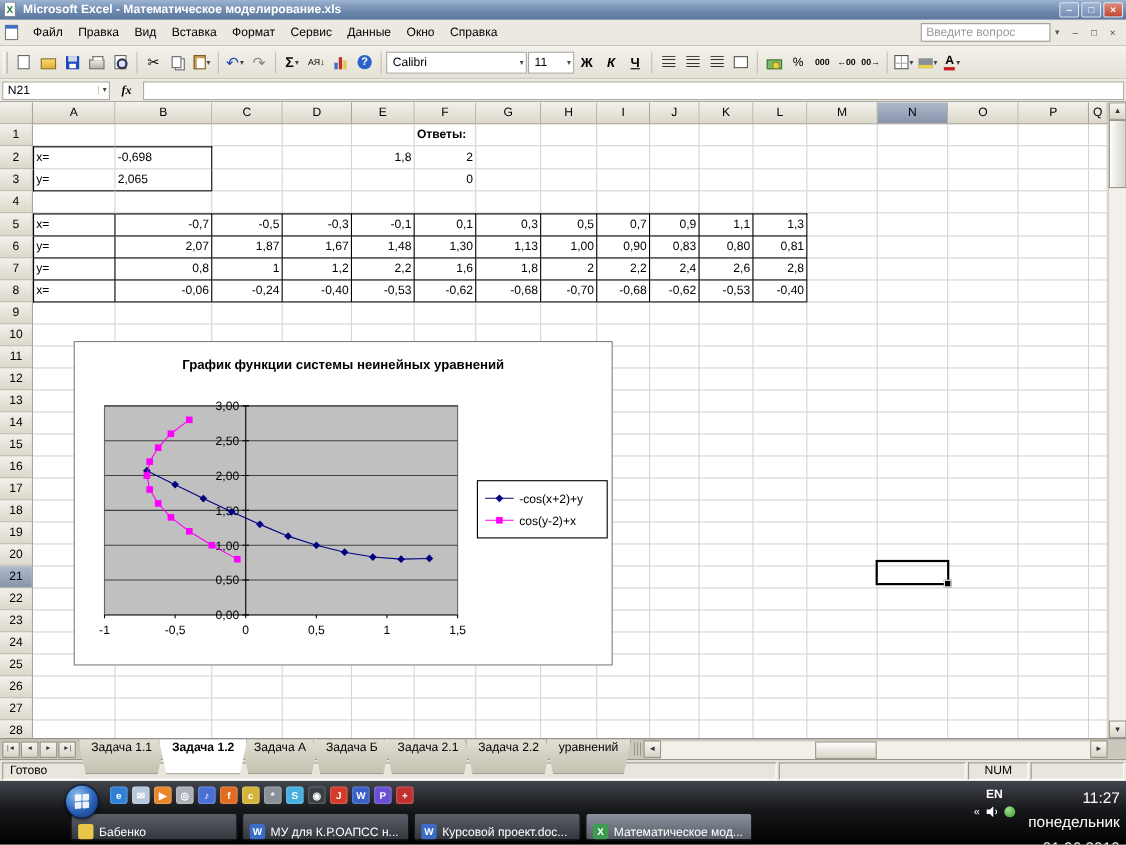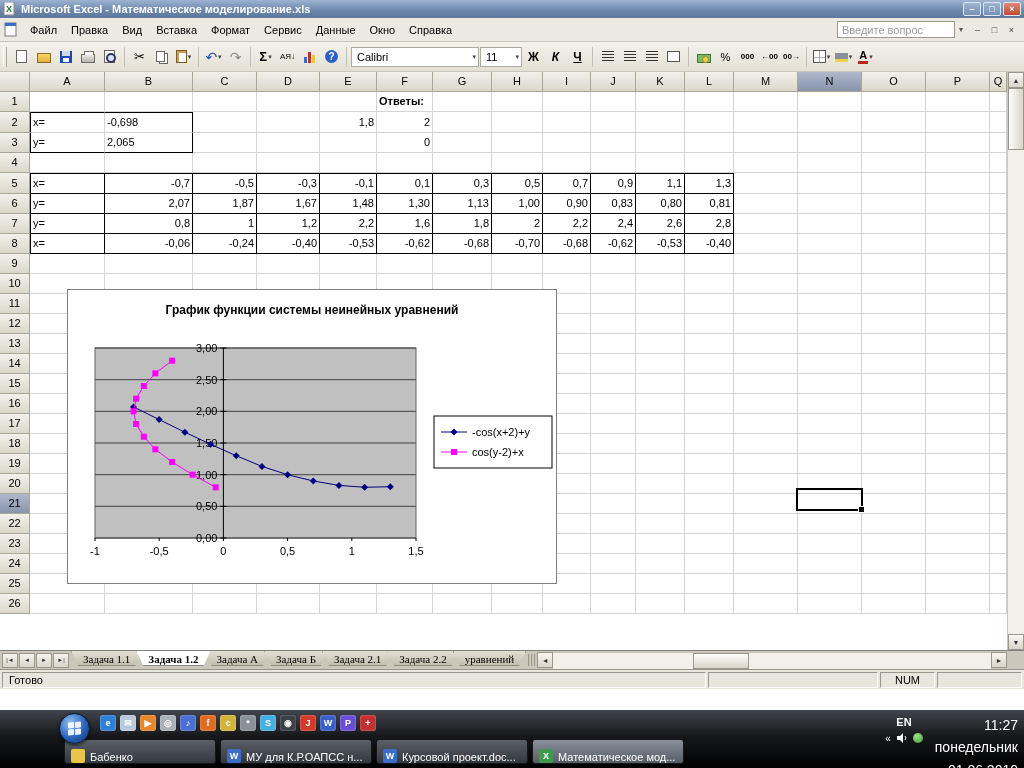--- a/index.html
+++ b/index.html
@@ -95,21 +95,21 @@
   .vscroll{position:absolute;right:0;top:0;width:17px;height:578px;display:flex;flex-direction:column;background:#f2f0e9;border-left:1px solid #c8c5ba;}
   .sbtn{width:16px;height:16px;background:linear-gradient(#f8f6f0,#d8d4c8);border:1px solid #9a978a;font-size:7px;color:#333;display:flex;align-items:center;justify-content:center;flex:0 0 auto;}
   .vtrack{flex:1;position:relative;}
   .vthumb{position:absolute;top:0;left:0;width:16px;height:62px;background:linear-gradient(90deg,#fdfdfb,#d8d4c8);border:1px solid #9a978a;}
 
   
   .tabbar{height:19px;background:#cbc7ba;border-top:1px solid #808080;display:flex;align-items:stretch;}
   .tabnav{display:flex;align-items:center;gap:1px;padding:0 2px;}
   .tnav{width:16px;height:15px;background:linear-gradient(#f6f4ee,#d8d4c8);border:1px solid #9a978a;font-size:6px;display:flex;align-items:center;justify-content:center;color:#333;}
   .tabs{display:flex;align-items:flex-start;}
-  .sheet-tab{height:15px;line-height:17px;padding:0 11px;background:linear-gradient(#e2dfd4,#c4c0b0);border:1px solid #8e8b7e;border-top:none;margin-left:-6px;clip-path:polygon(0 0,100% 0,calc(100% - 7px) 100%,7px 100%);position:relative;z-index:1;font-family:Liberation Serif, serif;}
+  .sheet-tab{height:32px;line-height:17px;padding:0 11px;background:linear-gradient(#e2dfd4,#c4c0b0);border:1px solid #8e8b7e;border-top:none;margin-left:-6px;clip-path:polygon(0 0,100% 0,calc(100% - 7px) 100%,7px 100%);position:relative;z-index:1;}
   .sheet-tab:first-child{margin-left:0;}
   .sheet-tab.active{background:#fff;font-weight:bold;z-index:3;}
   .tabsplit{width:7px;background:repeating-linear-gradient(90deg,#9a978a 0 1px,transparent 1px 3px);margin:3px 2px;}
   .hscroll{flex:1;display:flex;margin-right:17px;align-items:center;}
   .htrack{flex:1;height:17px;background:#f2f0e9;position:relative;border-top:1px solid #c8c5ba;}
   .hthumb{position:absolute;left:140px;width:56px;top:0;bottom:0;background:linear-gradient(#fdfdfb,#d8d4c8);border:1px solid #9a978a;}
 
   
   .statusbar{height:20px;background:#e8e5dc;border-top:1px solid #9a978a;display:flex;gap:2px;padding:1px 2px;align-items:center;}
   .spanel{border:1px solid;border-color:#9a988c #fff #fff #9a988c;height:16px;line-height:14px;padding:0 6px;}
@@ -283,20 +283,28 @@
     <span class="tbtn">
         <span class="i-fill"></span>
         <span class="darrow">▾</span>
       </span>
     <span class="tbtn">
         <span class="i-fontcolor">А</span>
         <span class="darrow">▾</span>
       </span>
   </div>
 
+  <div class="formulabar">
+    <div class="namebox">
+      <span class="nbval">N21</span>
+      <span class="nb-arrow">▾</span>
+    </div>
+    <div class="fx">fx</div>
+    <div class="finput"></div>
+  </div>
 
   <div class="sheet-area">
     <table class="grid" id="grid">
         <tbody>
           <tr style="height:18px">
             <th class="corner" style="width:30px"></th>
             <th class="colhdr" style="width:75px">A</th>
             <th class="colhdr" style="width:88px">B</th>
             <th class="colhdr" style="width:64px">C</th>
             <th class="colhdr" style="width:63px">D</th>
@@ -809,20 +817,60 @@
             <td class=""></td>
             <td class=""></td>
             <td class=""></td>
             <td class=""></td>
             <td class=""></td>
             <td class=""></td>
             <td></td>
           </tr>
           <tr>
             <th class="rowhdr">26</th>
+            <td class=""></td>
+            <td class=""></td>
+            <td class=""></td>
+            <td class=""></td>
+            <td class=""></td>
+            <td class=""></td>
+            <td class=""></td>
+            <td class=""></td>
+            <td class=""></td>
+            <td class=""></td>
+            <td class=""></td>
+            <td class=""></td>
+            <td class=""></td>
+            <td class=""></td>
+            <td class=""></td>
+            <td class=""></td>
+            <td></td>
+          </tr>
+          <tr>
+            <th class="rowhdr">27</th>
+            <td class=""></td>
+            <td class=""></td>
+            <td class=""></td>
+            <td class=""></td>
+            <td class=""></td>
+            <td class=""></td>
+            <td class=""></td>
+            <td class=""></td>
+            <td class=""></td>
+            <td class=""></td>
+            <td class=""></td>
+            <td class=""></td>
+            <td class=""></td>
+            <td class=""></td>
+            <td class=""></td>
+            <td class=""></td>
+            <td></td>
+          </tr>
+          <tr>
+            <th class="rowhdr">28</th>
             <td class=""></td>
             <td class=""></td>
             <td class=""></td>
             <td class=""></td>
             <td class=""></td>
             <td class=""></td>
             <td class=""></td>
             <td class=""></td>
             <td class=""></td>
             <td class=""></td>

